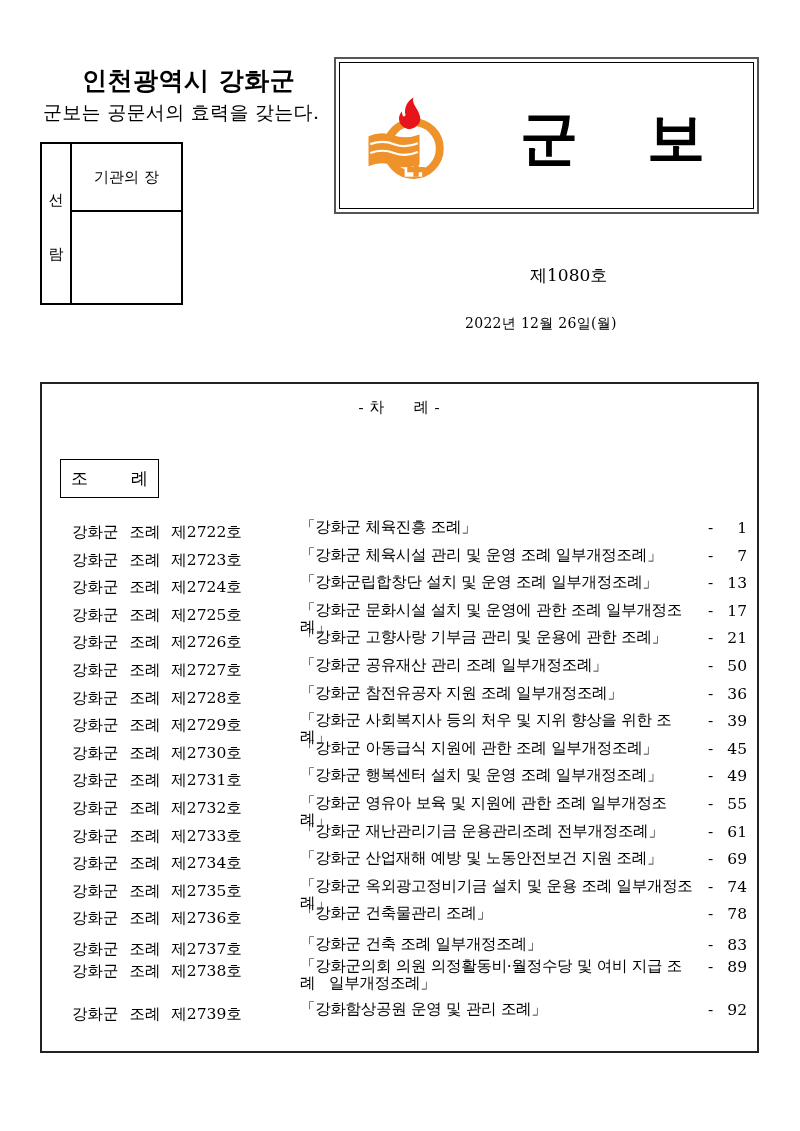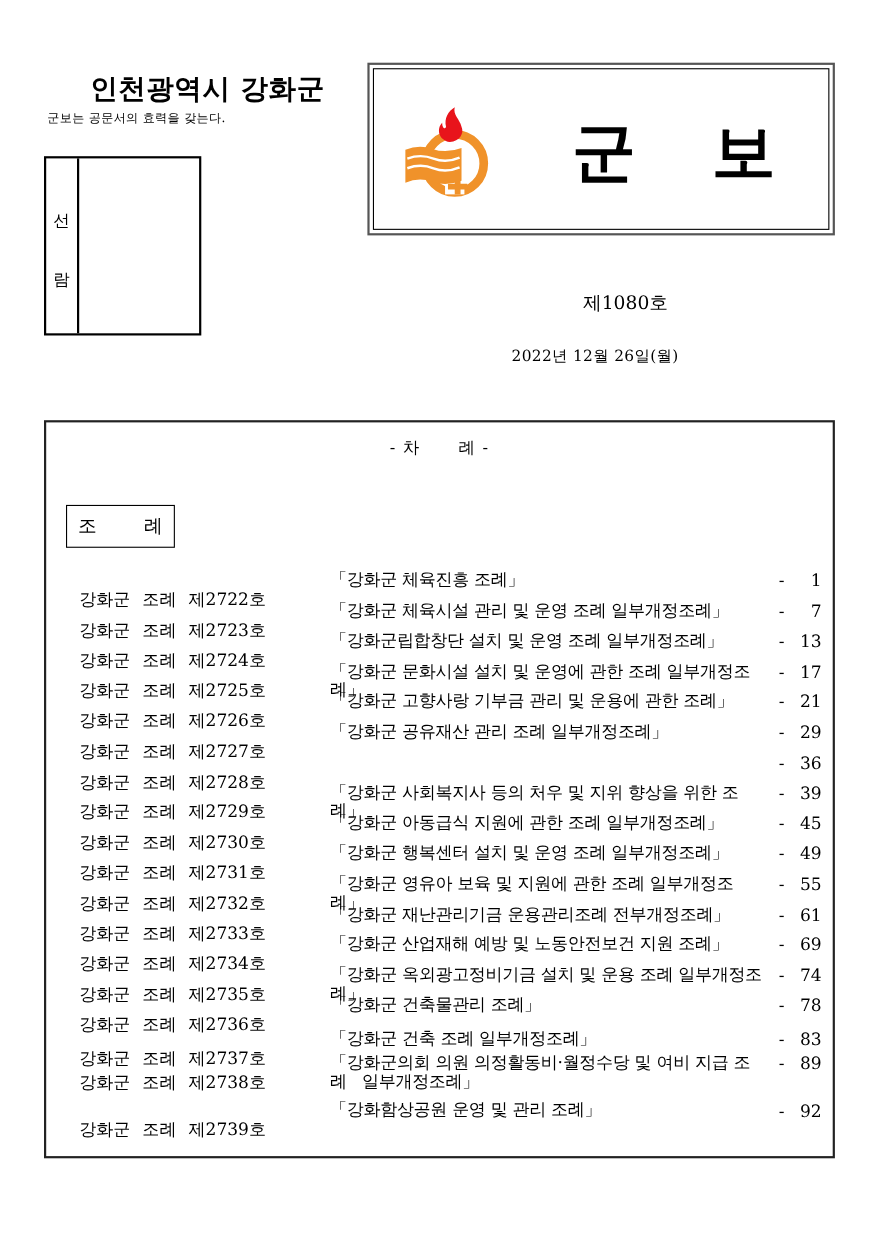--- a/index.html
+++ b/index.html
@@ -7,21 +7,21 @@
     width: 800px; height: 1131px; position: relative; overflow: hidden;
     font-family: "DejaVu Serif", "Liberation Serif", serif; color: #000;
   }
   .org-title {
     position: absolute; left: 41px; top: 64px;
     font-family: "DejaVu Sans", "Liberation Sans", sans-serif;
     font-weight: bold; font-size: 25px; letter-spacing: 0.5px; margin-left: 41px;
   }
   .org-sub {
     position: absolute; left: 43px; top: 100px;
-    font-size: 11px; letter-spacing: 0.3px;
+    font-size: 19px; letter-spacing: 0.3px;
   }
   .preview-table {
     position: absolute; left: 40px; top: 142px;
     width: 143px; height: 163px;
     border: 2px solid #000; box-sizing: border-box;
   }
   .preview-left {
     position: absolute; left: 0; top: 0; width: 30px; height: 100%;
     border-right: 2px solid #000; box-sizing: border-box;
   }
@@ -57,36 +57,37 @@
   }
   .section-tag {
     position: absolute; left: 18px; top: 75px; width: 99px; height: 39px;
     border: 1.5px solid #000; box-sizing: border-box;
     display: flex; justify-content: space-between; align-items: center;
     padding: 0 10px 0 10px; font-size: 17px;
   }
   .toc-list { position: absolute; left: 30px; top: 135px; width: 680px; }
   .toc-row { position: relative; height: 27.6px; font-size: 15.5px; }
   .toc-row.tall { height: 43px; }
-  .toc-row .no { position: absolute; left: 0; top: 16px; white-space: nowrap; word-spacing: 6px; }
+  .toc-row .no { position: absolute; left: 0; top: 3px; white-space: nowrap; word-spacing: 6px; }
   .toc-row .title { position: absolute; left: 228px; top: 0; width: 395px; line-height: 17px; letter-spacing: -0.3px; }
   .toc-row .dash { position: absolute; left: 636px; top: 0; }
   .toc-row .page { position: absolute; right: 5px; top: 0; text-align: right; }
 </style>
 </head>
 <body>
 
 <div class="org-title">인천광역시 강화군</div>
 <div class="org-sub">군보는 공문서의 효력을 갖는다.</div>
 
 <div class="preview-table">
   <div class="preview-left">
     <span class="ch ch1">선</span>
     <span class="ch ch2">람</span>
   </div>
+  <div class="preview-top">기관의 장</div>
   <div></div>
 </div>
 
 <div class="masthead">
   <div class="masthead-inner">
     <svg class="logo" viewBox="0 0 100 100">
       <circle cx="55" cy="62" r="30" fill="none" stroke="#F0922A" stroke-width="9"></circle>
       <rect x="45" y="84" width="20" height="10" fill="#fff"></rect>
       <path d="M58 70 L58 94 M48 86 L68 86" stroke="#F0922A" stroke-width="6" fill="none"></path>
       <path d="M4 48 Q18 42 32 47 Q46 52 62 46 L62 80 Q46 86 32 81 Q18 76 4 82 Z" fill="#F0922A"></path>
@@ -98,21 +99,21 @@
       <span>군</span>
       <span>보</span>
     </div>
   </div>
 </div>
 
 <div class="issue-no">제1080호</div>
 <div class="issue-date">2022년 12월 26일(월)</div>
 
 <div class="toc-box">
-  <div class="toc-heading" style="white-space:pre;">- 차      례 -</div>
+  <div class="toc-heading" style="white-space:pre;font-family:Liberation Serif, serif;">- 차      례 -</div>
   <div class="section-tag">
     <span>조</span>
     <span>례</span>
   </div>
   <div class="toc-list">
     <div class="toc-row">
       <span class="no">강화군 조례 제2722호</span>
       <span class="title">「강화군 체육진흥 조례」</span>
       <span class="dash">-</span>
       <span class="page">1</span>
@@ -138,24 +139,25 @@
     <div class="toc-row">
       <span class="no">강화군 조례 제2726호</span>
       <span class="title">「강화군 고향사랑 기부금 관리 및 운용에 관한 조례」</span>
       <span class="dash">-</span>
       <span class="page">21</span>
     </div>
     <div class="toc-row">
       <span class="no">강화군 조례 제2727호</span>
       <span class="title">「강화군 공유재산 관리 조례 일부개정조례」</span>
       <span class="dash">-</span>
-      <span class="page">29</span>
+      <span class="page">50</span>
     </div>
     <div class="toc-row">
       <span class="no">강화군 조례 제2728호</span>
+      <span class="title">「강화군 참전유공자 지원 조례 일부개정조례」</span>
       <span class="dash">-</span>
       <span class="page">36</span>
     </div>
     <div class="toc-row">
       <span class="no">강화군 조례 제2729호</span>
       <span class="title">「강화군 사회복지사 등의 처우 및 지위 향상을 위한 조례」</span>
       <span class="dash">-</span>
       <span class="page">39</span>
     </div>
     <div class="toc-row">

